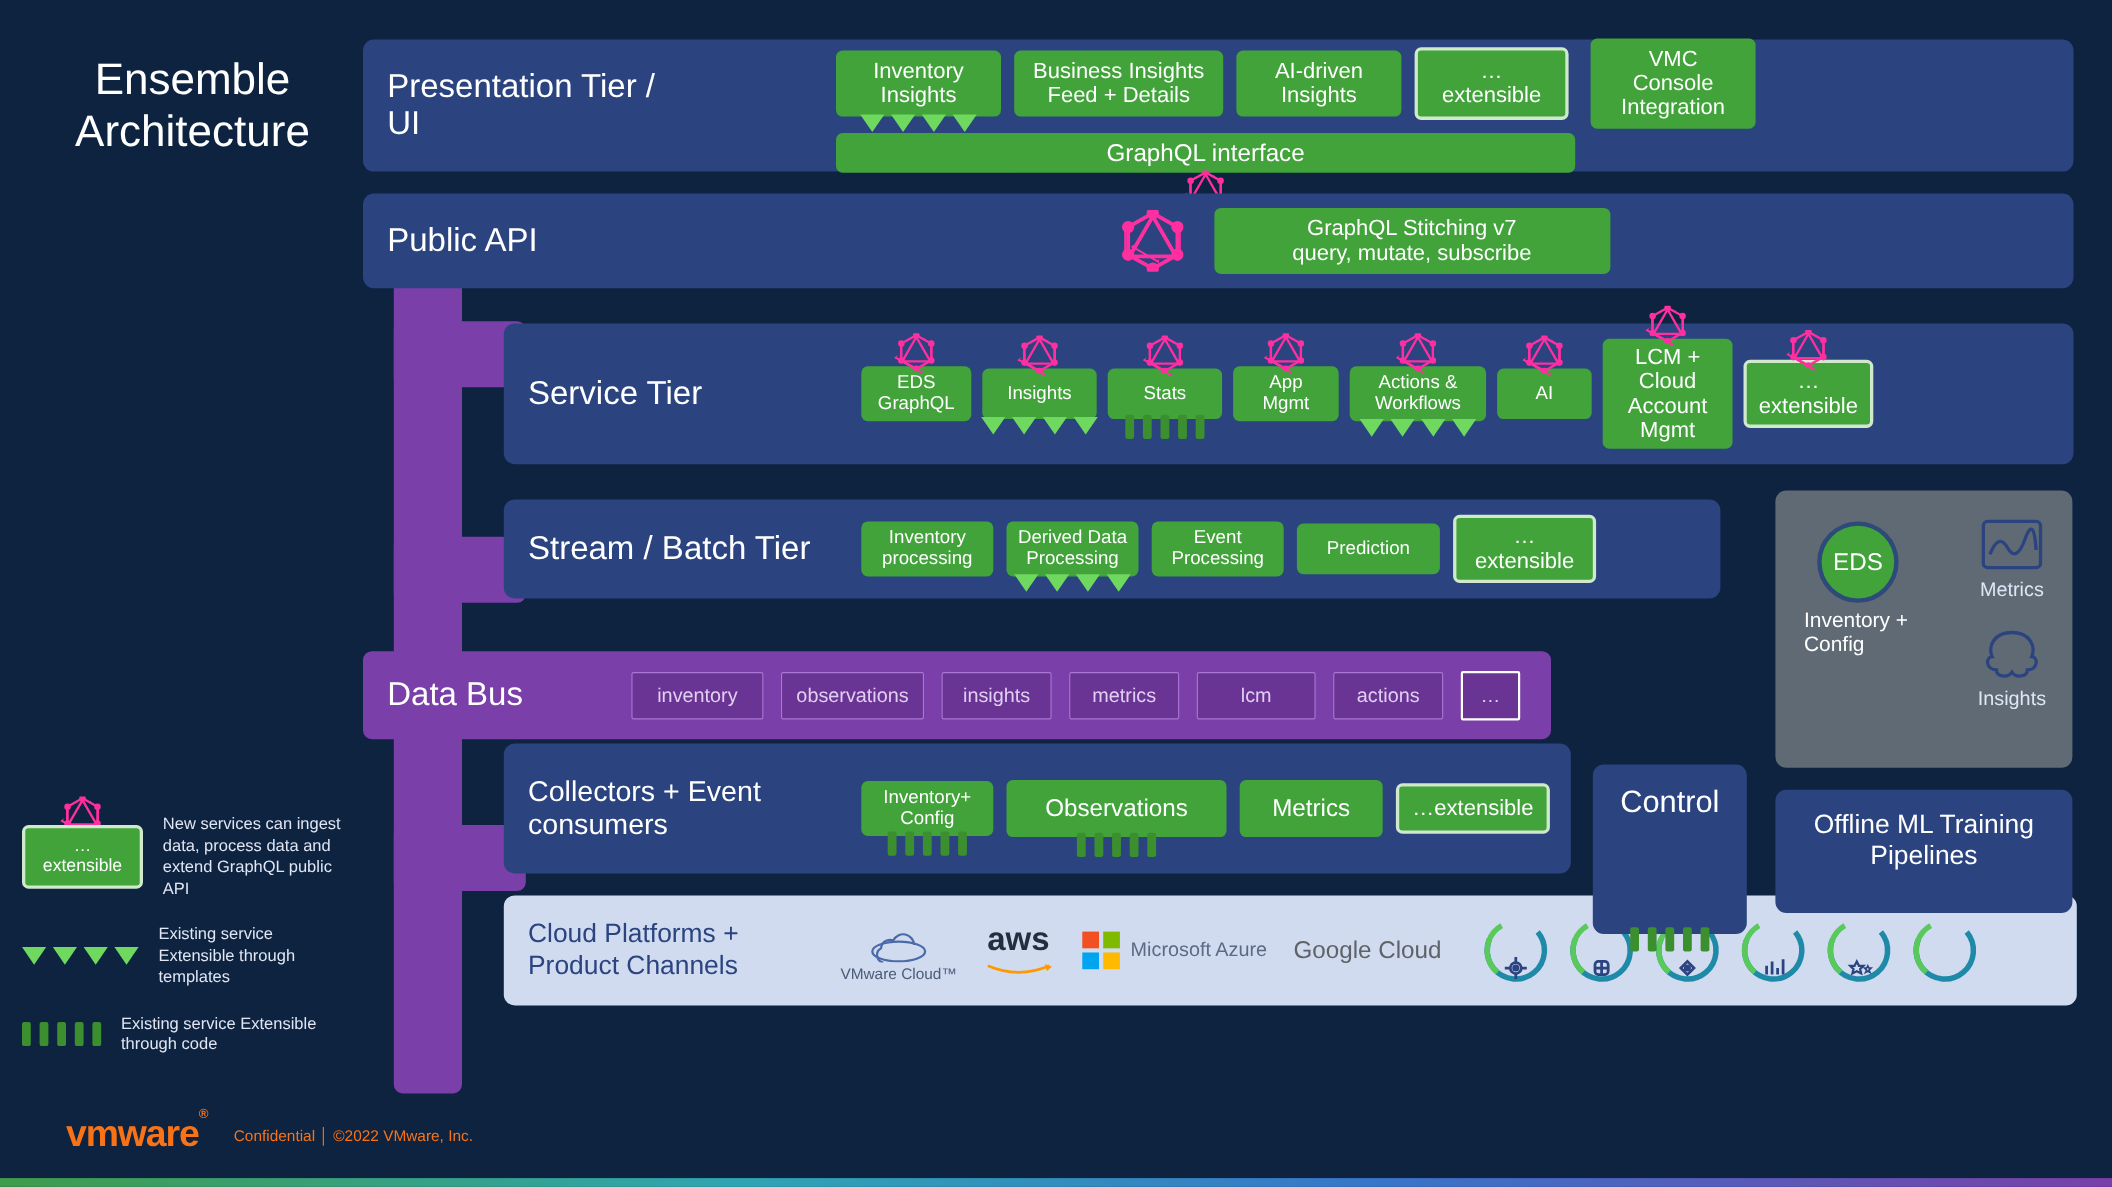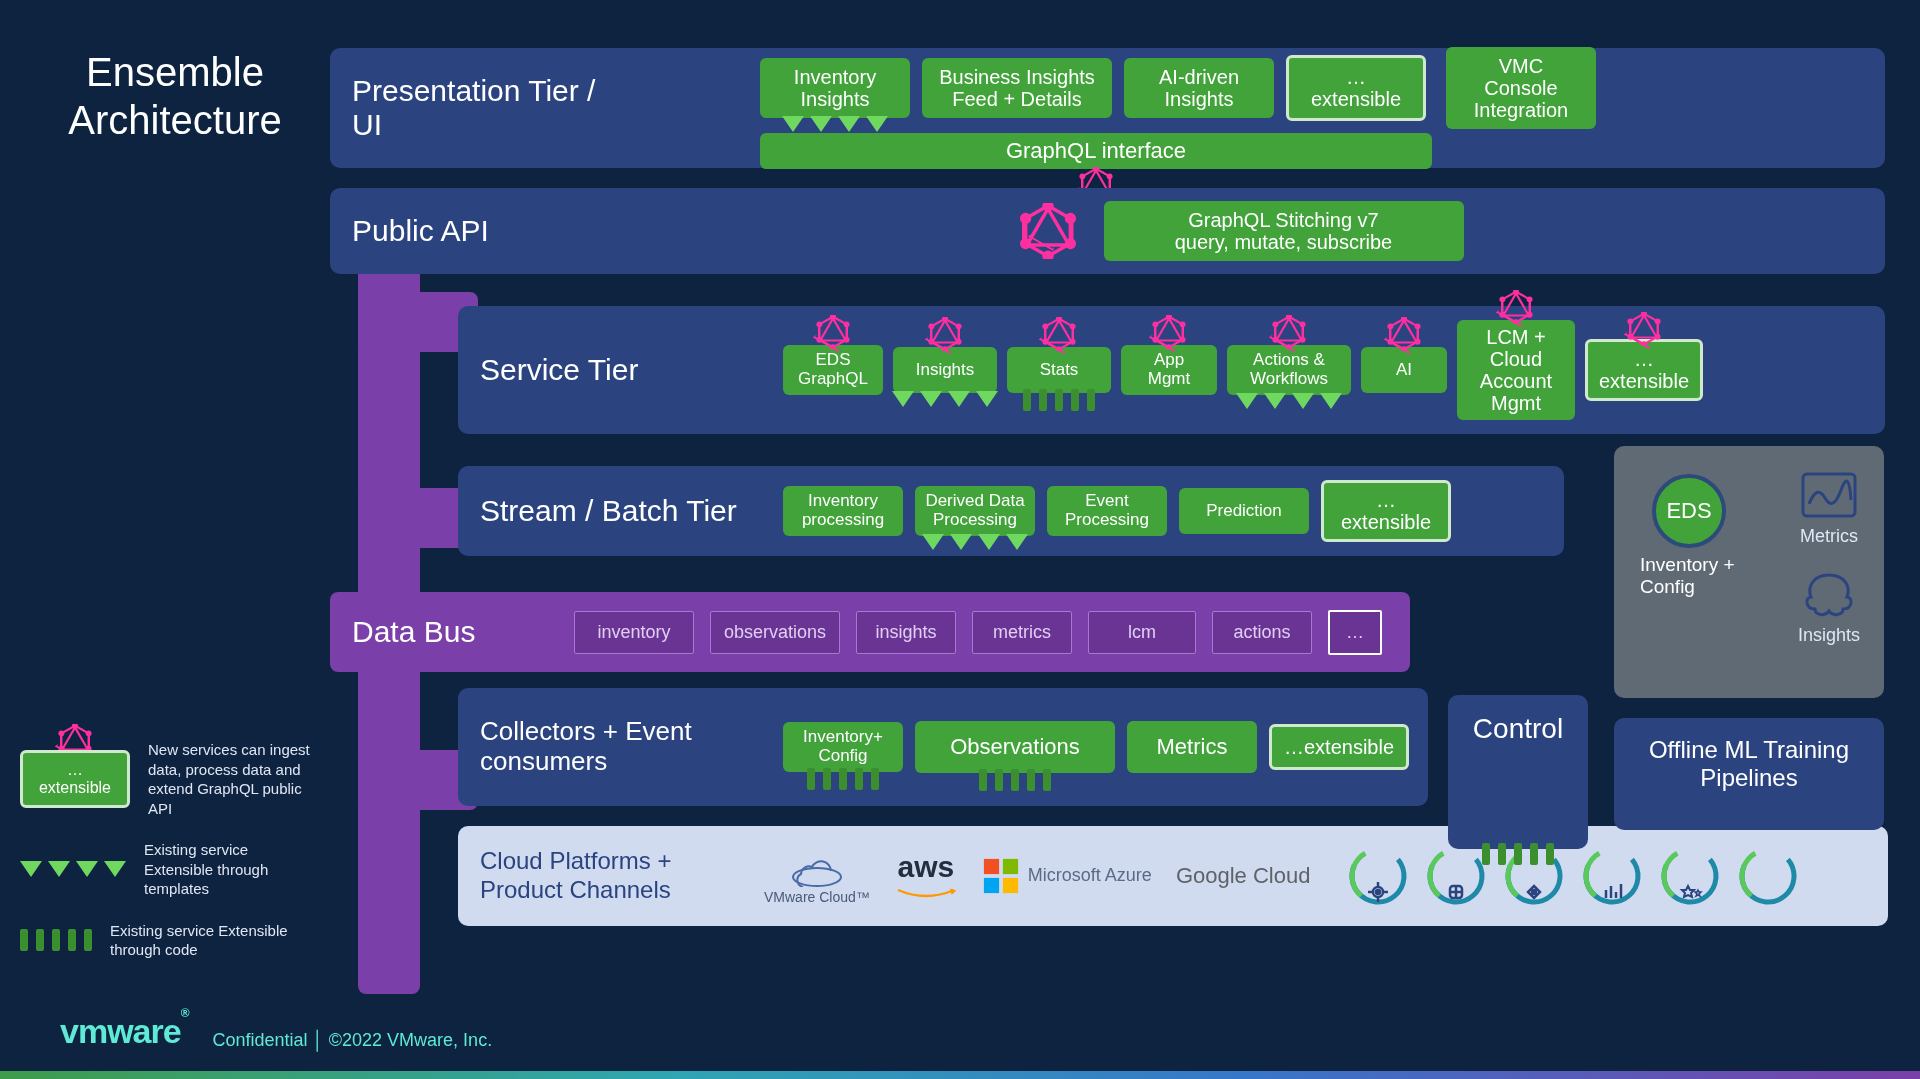--- a/index.html
+++ b/index.html
@@ -279,27 +279,27 @@
   .legend-row { display:flex; gap: 18px; align-items:center; margin-bottom: 22px; }
   .legend .box.ext { width: 110px; min-height: 38px; font-size: 16px; position:relative; }
   .legend .tri-row, .legend .bar-row { position: static; transform:none; }
 
   
   .footer {
     position: absolute;
     bottom: 28px;
     left: 60px;
     display: flex;
-    align-items: flex-end;
+    align-items: center;
     gap: 24px;
-    color: #5eead4;
+    color: #f97316;
   }
   .footer .logo { font-size: 34px; font-weight: 700; letter-spacing: -1px; }
   .footer .logo sup { font-size: 12px; top: -14px; position: relative; }
-  .footer .conf { font-size: 18px; font-weight: 300; }
+  .footer .conf { font-size: 14px; font-weight: 300; }
 
   
   .grad {
     position: absolute;
     bottom: 0; left: 0; right: 0; height: 8px;
     background: linear-gradient(90deg, #3f9c4b 0%, #2fa5b2 35%, #3776c9 65%, #7a3fa8 100%);
   }
 
   
   .gql-big { width: 56px; height: 56px; }
@@ -309,21 +309,21 @@
 
 <div class="title">Ensemble Architecture</div>
 
 <div class="vlink"></div>
 <div class="hlink" style="top:292px;"></div>
 <div class="hlink" style="top:488px;"></div>
 <div class="hlink" style="top:750px;"></div>
 
 <div class="main">
 
-  <div class="tier" style="height:120px;margin-top:12px;">
+  <div class="tier" style="height:120px;">
     <div class="tier-label">Presentation Tier / UI</div>
     <div class="tier-content" style="margin-left:140px;">
       <div class="row">
         <div class="box two" style="width:150px;">
           <span>Inventory Insights</span>
           <div class="tri-row">
               <div class="tri"></div>
               <div class="tri"></div>
               <div class="tri"></div>
               <div class="tri"></div>

